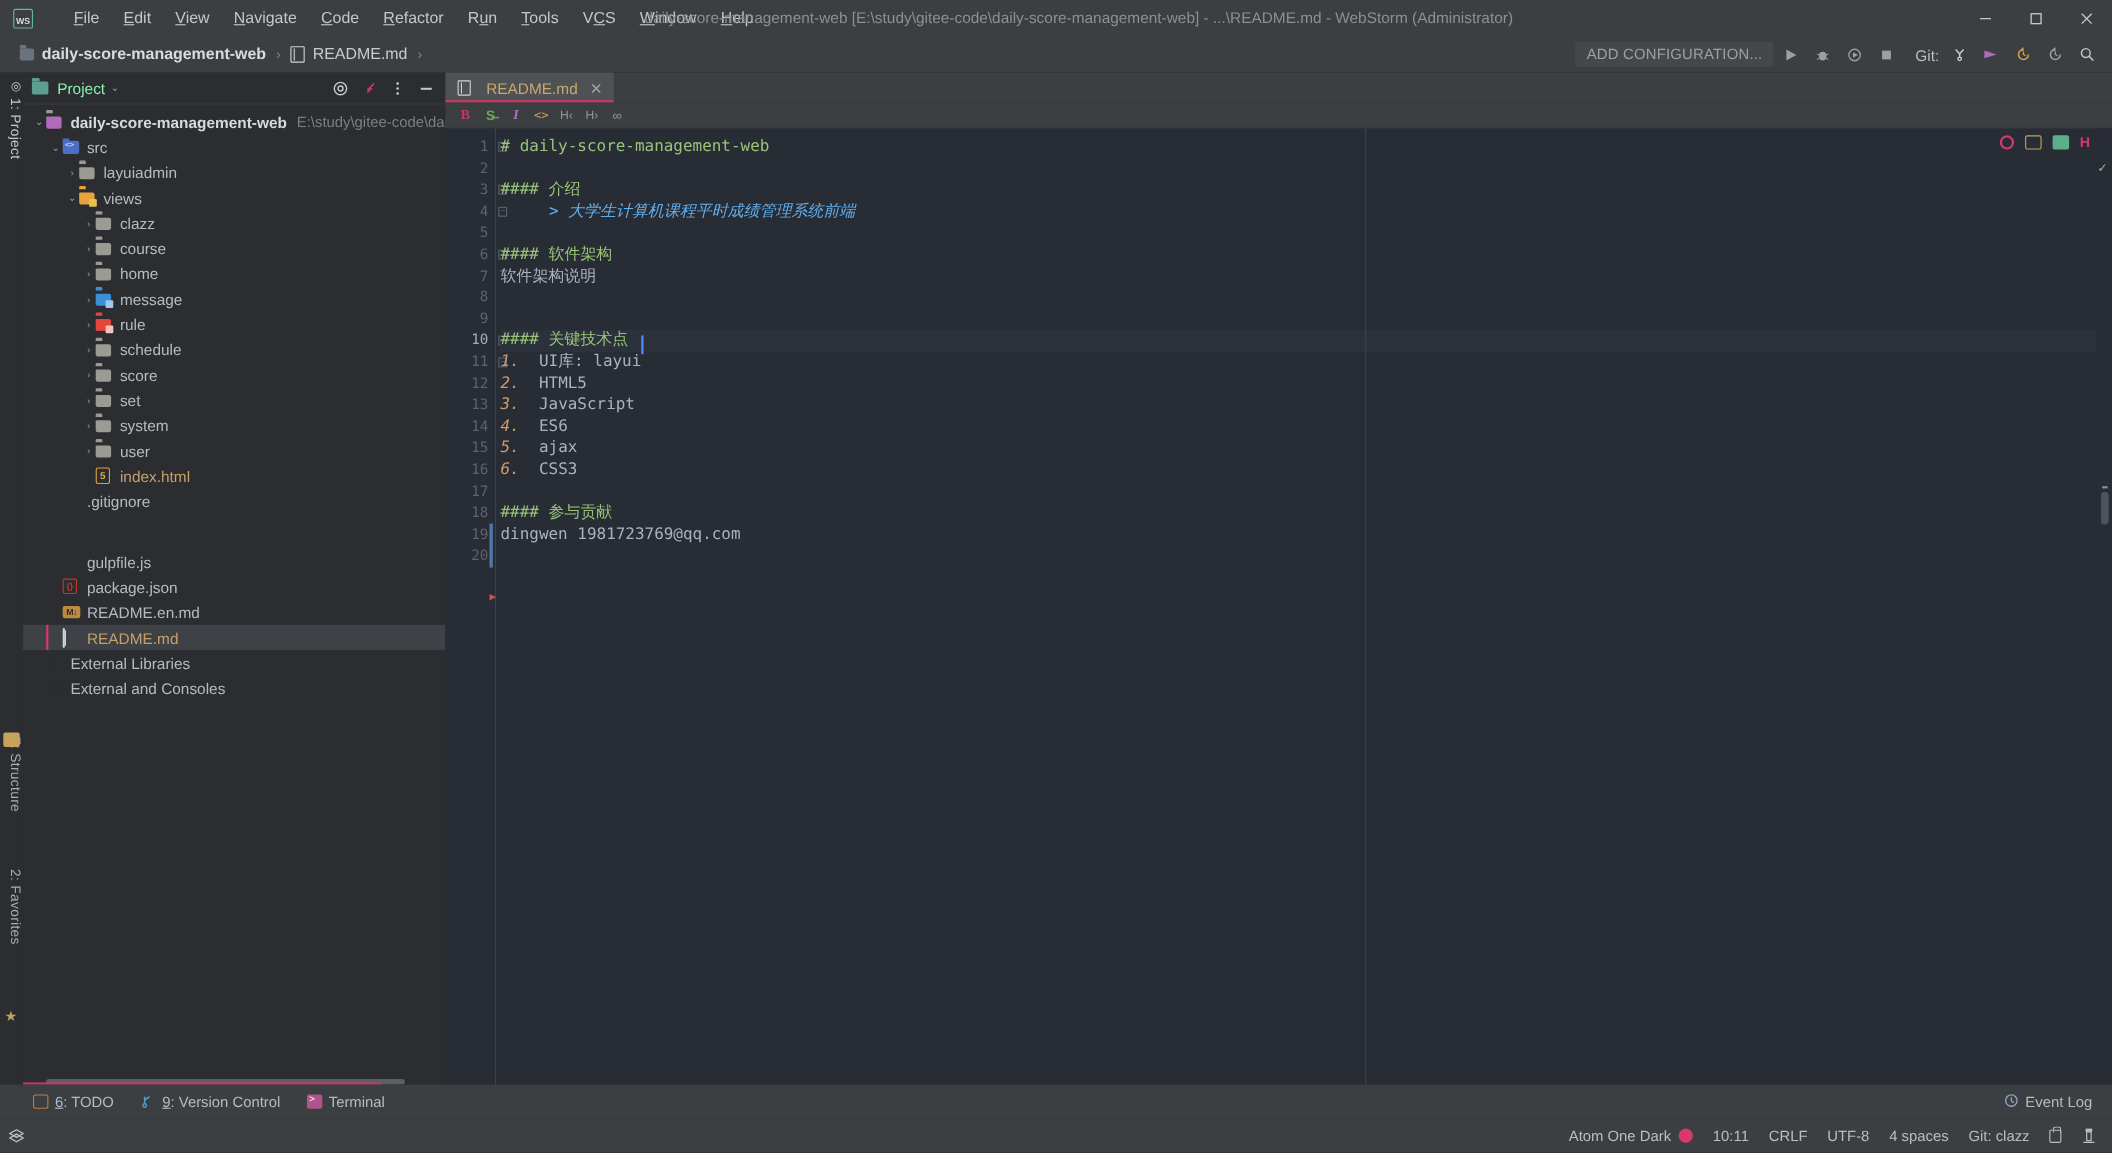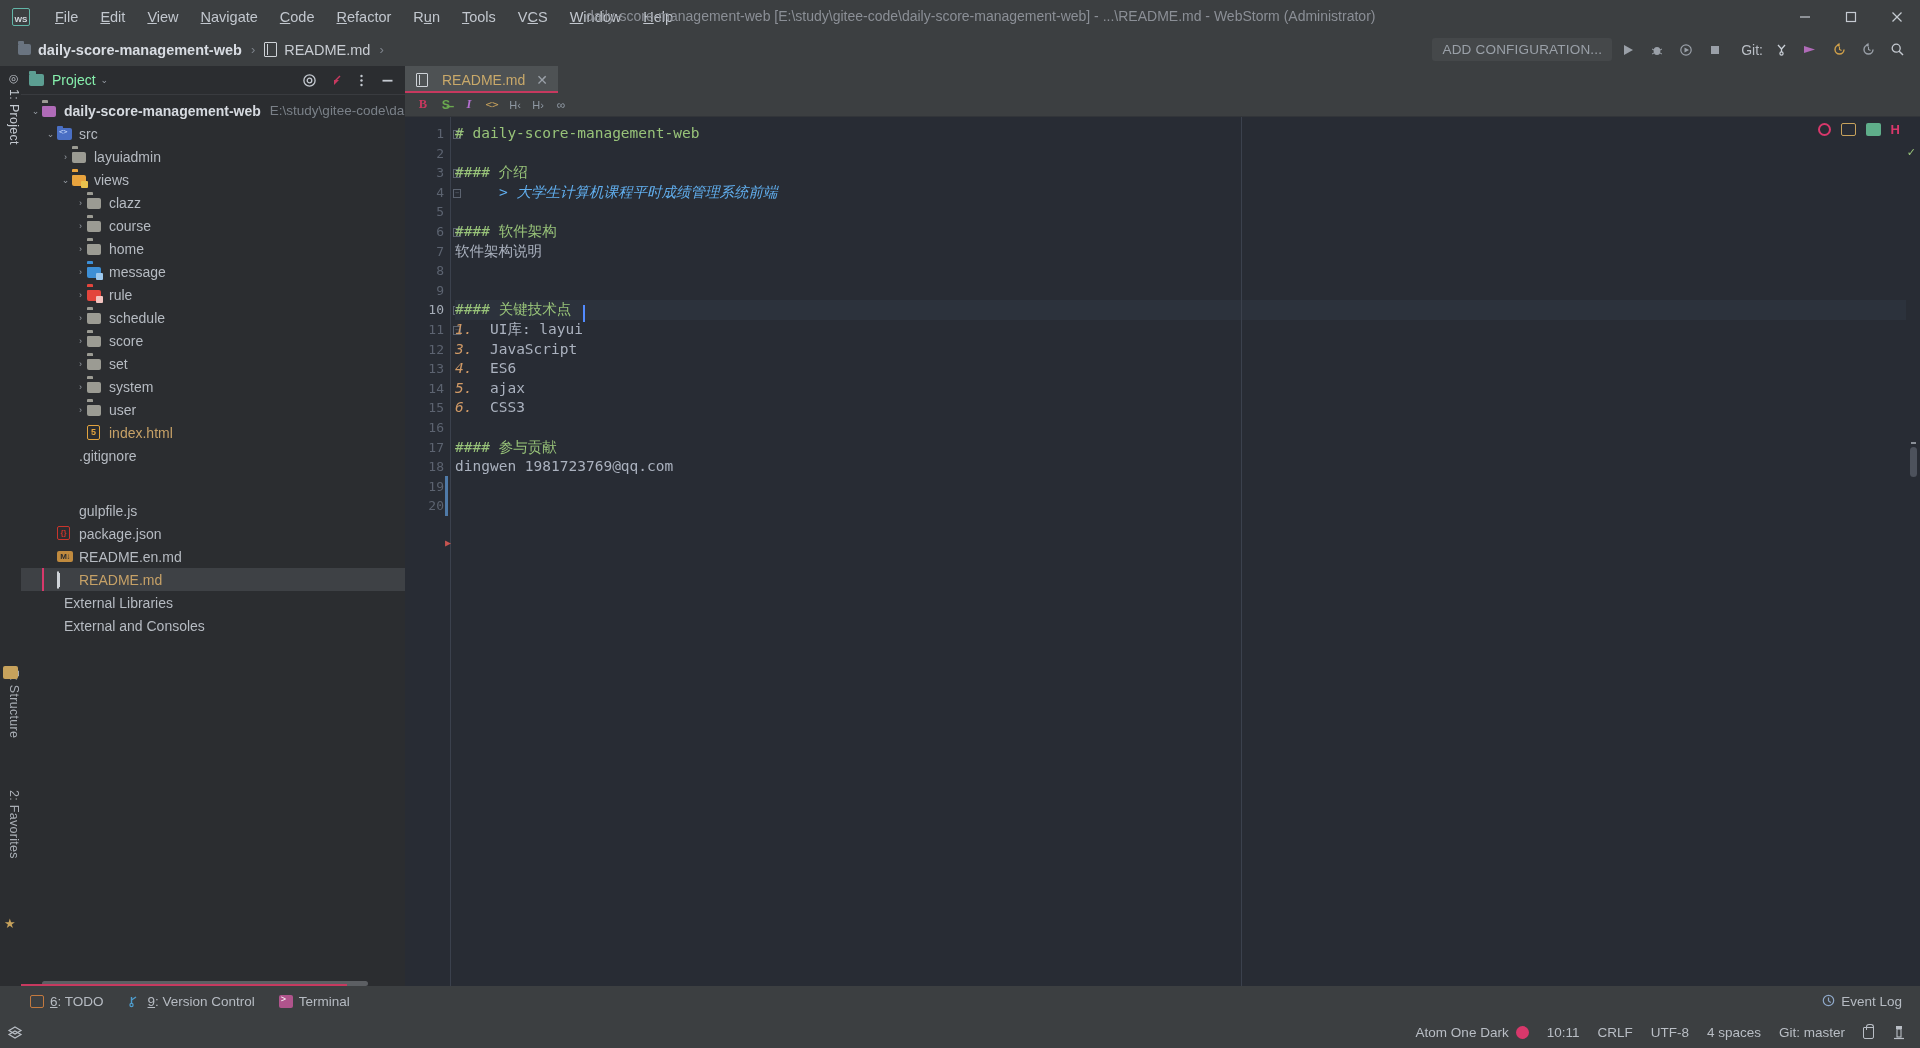--- a/index.html
+++ b/index.html
@@ -12,21 +12,21 @@
   }
   body { position: relative; }
 
   
   .titlebar {
     position: absolute; top: 0; left: 0; width: 1920px; height: 33px;
     background: #3c3f41;
     display: flex; align-items: center;
   }
   .ws-logo {
-    width: 18px; height: 18px; margin-left: 12px; margin-right: 14px;
+    width: 18px; height: 18px; margin-left: 12px; margin-right: 26px;
     border: 1.5px solid #62b6a8; border-radius: 2px;
     display: flex; align-items: flex-end; justify-content: center;
     font-size: 8px; color: #d6dae0; font-weight: bold; line-height: 1;
     padding-bottom: 1px;
   }
   .menu { display: flex; align-items: center; gap: 0px; }
   .menu-item {
     font-size: 14.5px; color: #c2c7ce; padding: 4px 11px; cursor: default;
     white-space: nowrap;
   }
@@ -635,20 +635,21 @@
         <div class="ln">&nbsp;</div>
         <div class="ln"><span class="h1">#### 介绍</span></div>
         <div class="ln"><span class="hq">&gt; 大学生计算机课程平时成绩管理系统前端</span></div>
         <div class="ln">&nbsp;</div>
         <div class="ln"><span class="h1">#### 软件架构</span></div>
         <div class="ln"><span class="">软件架构说明</span></div>
         <div class="ln">&nbsp;</div>
         <div class="ln">&nbsp;</div>
         <div class="ln cur"><span class="h1">#### 关键技术点</span></div>
         <div class="ln"><span class="listnum">1.</span>  <span style="color:#abb2bf;">UI库: layui</span></div>
+        <div class="ln"><span class="listnum">2.</span>  <span style="color:#abb2bf;">HTML5</span></div>
         <div class="ln"><span class="listnum">3.</span>  <span style="color:#abb2bf;">JavaScript</span></div>
         <div class="ln"><span class="listnum">4.</span>  <span style="color:#abb2bf;">ES6</span></div>
         <div class="ln"><span class="listnum">5.</span>  <span style="color:#abb2bf;">ajax</span></div>
         <div class="ln"><span class="listnum">6.</span>  <span style="color:#abb2bf;">CSS3</span></div>
         <div class="ln">&nbsp;</div>
         <div class="ln"><span class="h1">#### 参与贡献</span></div>
         <div class="ln"><span class="">dingwen 1981723769@qq.com</span></div>
         <div class="ln">&nbsp;</div>
       </div>
     <div class="rightguide" style="left:836px;"></div>
@@ -709,21 +710,21 @@
   </div>
   <div class="sb-right">
     <div class="sb-item">
       <span>Atom One Dark</span>
       <span class="redcircle"></span>
     </div>
     <div class="sb-item">10:11</div>
     <div class="sb-item">CRLF</div>
     <div class="sb-item">UTF-8</div>
     <div class="sb-item">4 spaces</div>
-    <div class="sb-item">Git: master</div>
+    <div class="sb-item">Git: clazz</div>
     <div class="sb-item">
         <span class="lock-ic"></span>
       </div>
     <div class="sb-item">
       <svg width="14" height="15" viewBox="0 0 14 15">
           <rect x="4" y="1" width="6" height="3" fill="#b9bec5"></rect>
           <rect x="5" y="4" width="4" height="8" fill="none" stroke="#b9bec5" stroke-width="1.1"></rect>
           <line x1="2" y1="13.5" x2="12" y2="13.5" stroke="#b9bec5" stroke-width="1.2"></line>
         </svg>
     </div>

